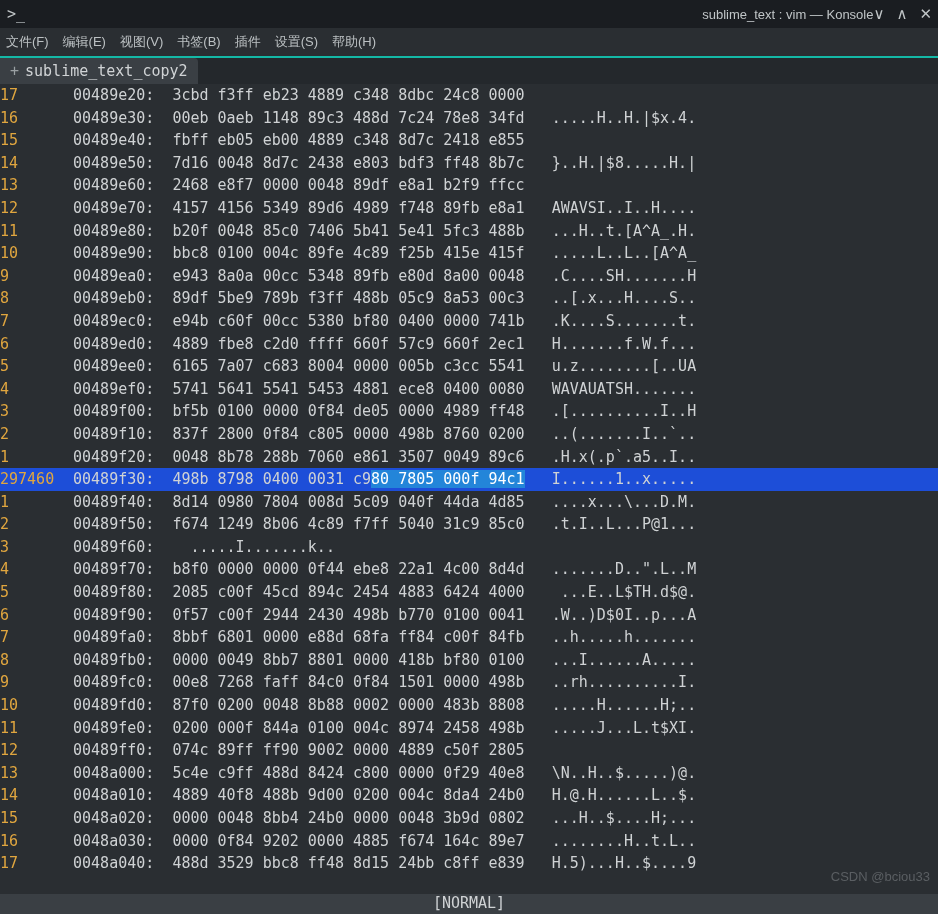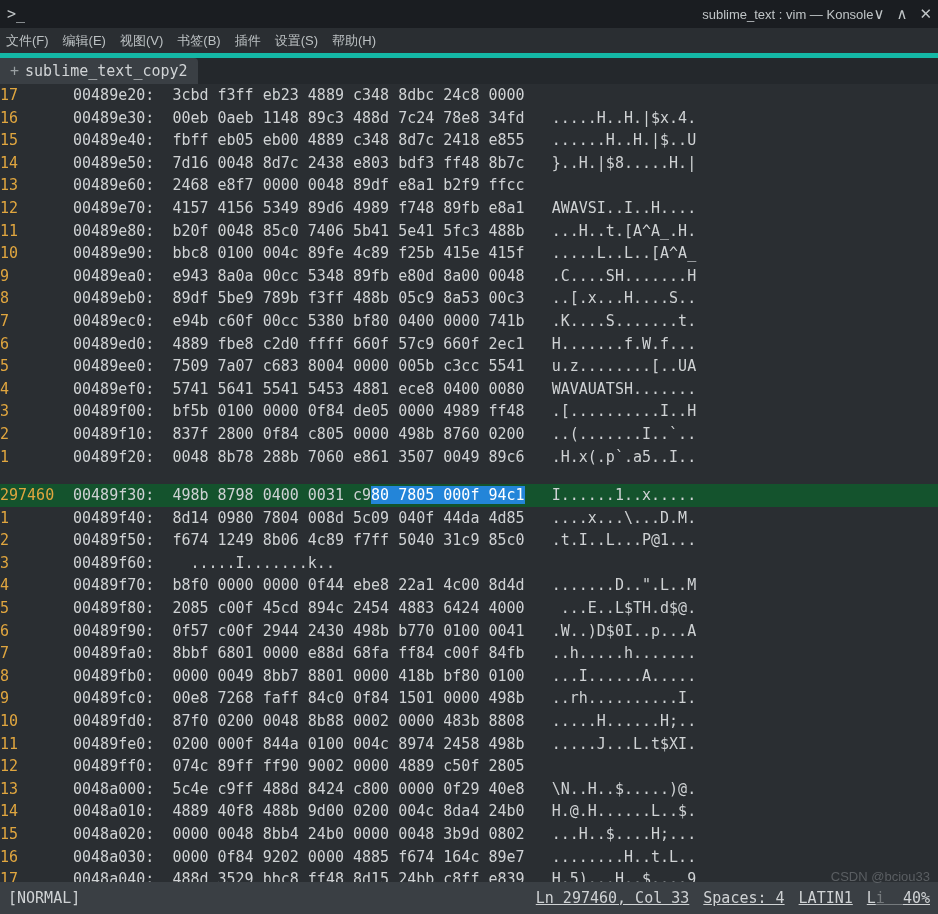--- a/index.html
+++ b/index.html
@@ -20,21 +20,21 @@
   padding: 0 6px;
   color: #c0c5c7;
 }
 .titlebar .icon { width: 20px; display:flex; align-items:center; justify-content:center; }
 .titlebar .title { flex: 1; text-align: right; font-family: sans-serif; font-size: 13px; }
 .titlebar .winbtns { display: flex; gap: 12px; }
 .titlebar .winbtns span { cursor: pointer; font-family: sans-serif; font-size: 15px; }
 .menubar {
   height: 30px;
   background: #2a2e32;
-  border-bottom: 5px solid #14b8a6;
+  border-bottom: 2px solid #14b8a6;
   display: flex;
   align-items: center;
   padding: 0 6px;
   gap: 14px;
   font-family: sans-serif;
   font-size: 13px;
   color: #bcc1c3;
 }
 .menubar span { cursor: pointer; }
 .tabbar {
@@ -68,32 +68,33 @@
 }
 .ln {
   width: 64px;
   text-align: left;
   color: #e0a63f;
   padding-right: 8px;
 }
 .addr { color: #cfd2d4; }
 .bytes { color: #cfd2d4; }
 .ascii { color: #cfd2d4; }
-.cursor-line { background: #14532d; margin-top: 16px; }
+.cursor-line { background: #1d4ed8; }
 .cursor-sel { background: #2385d9; color: #ffffff; }
 .statusbar {
   position: absolute;
   bottom: 0; left: 0; right: 0;
-  height: 32px;
+  height: 20px;
   background: #3a3f44;
   color: #cfd2d4;
   display: flex;
   align-items: center;
   padding: 0 8px;
   font-size: 15px;
+  flex-direction: column;
 }
 .statusbar .mode { font-weight: normal; }
 .statusbar .spacer { flex: 1; }
 .statusbar .item { margin-left: 14px; text-decoration: underline; }
 .watermark {
   position: absolute;
   bottom: 30px;
   right: 8px;
   color: #7a7e82;
   font-size: 13px;
@@ -127,31 +128,31 @@
 <div class="tabbar">
   <div class="tab">
     <span class="plus">+</span>
     <span>sublime_text_copy2</span>
   </div>
 </div>
 
 <div class="editor" id="editor">
     <div class="hexline"><span class="ln">17</span><span class="addr"> 00489e20:  </span><span class="bytes">3cbd f3ff eb23 4889 c348 8dbc 24c8 0000 </span></div>
     <div class="hexline"><span class="ln">16</span><span class="addr"> 00489e30:  </span><span class="bytes">00eb 0aeb 1148 89c3 488d 7c24 78e8 34fd </span><span class="ascii">  .....H..H.|$x.4.</span></div>
-    <div class="hexline"><span class="ln">15</span><span class="addr"> 00489e40:  </span><span class="bytes">fbff eb05 eb00 4889 c348 8d7c 2418 e855 </span><span class="ascii">  ......H..H.|$..U</span></div>
+    <div class="hexline"><span class="ln">15</span><span class="addr"> 00489e40:  </span><span class="bytes">fbff eb05 eb00 4889 c348 8d7c 2418 e855 </span></div>
     <div class="hexline"><span class="ln">14</span><span class="addr"> 00489e50:  </span><span class="bytes">7d16 0048 8d7c 2438 e803 bdf3 ff48 8b7c </span><span class="ascii">  }..H.|$8.....H.|</span></div>
     <div class="hexline"><span class="ln">13</span><span class="addr"> 00489e60:  </span><span class="bytes">2468 e8f7 0000 0048 89df e8a1 b2f9 ffcc </span></div>
     <div class="hexline"><span class="ln">12</span><span class="addr"> 00489e70:  </span><span class="bytes">4157 4156 5349 89d6 4989 f748 89fb e8a1 </span><span class="ascii">  AWAVSI..I..H....</span></div>
     <div class="hexline"><span class="ln">11</span><span class="addr"> 00489e80:  </span><span class="bytes">b20f 0048 85c0 7406 5b41 5e41 5fc3 488b </span><span class="ascii">  ...H..t.[A^A_.H.</span></div>
     <div class="hexline"><span class="ln">10</span><span class="addr"> 00489e90:  </span><span class="bytes">bbc8 0100 004c 89fe 4c89 f25b 415e 415f </span><span class="ascii">  .....L..L..[A^A_</span></div>
     <div class="hexline"><span class="ln">9</span><span class="addr"> 00489ea0:  </span><span class="bytes">e943 8a0a 00cc 5348 89fb e80d 8a00 0048 </span><span class="ascii">  .C....SH.......H</span></div>
     <div class="hexline"><span class="ln">8</span><span class="addr"> 00489eb0:  </span><span class="bytes">89df 5be9 789b f3ff 488b 05c9 8a53 00c3 </span><span class="ascii">  ..[.x...H....S..</span></div>
     <div class="hexline"><span class="ln">7</span><span class="addr"> 00489ec0:  </span><span class="bytes">e94b c60f 00cc 5380 bf80 0400 0000 741b </span><span class="ascii">  .K....S.......t.</span></div>
     <div class="hexline"><span class="ln">6</span><span class="addr"> 00489ed0:  </span><span class="bytes">4889 fbe8 c2d0 ffff 660f 57c9 660f 2ec1 </span><span class="ascii">  H.......f.W.f...</span></div>
-    <div class="hexline"><span class="ln">5</span><span class="addr"> 00489ee0:  </span><span class="bytes">7509 7a07 c683 8004 0000 005b c3cc 5541 </span><span class="ascii">  u.z........[..UA</span></div>
+    <div class="hexline"><span class="ln">5</span><span class="addr"> 00489ee0:  </span><span class="bytes">6165 7a07 c683 8004 0000 005b c3cc 5541 </span><span class="ascii">  u.z........[..UA</span></div>
     <div class="hexline"><span class="ln">4</span><span class="addr"> 00489ef0:  </span><span class="bytes">5741 5641 5541 5453 4881 ece8 0400 0080 </span><span class="ascii">  WAVAUATSH.......</span></div>
     <div class="hexline"><span class="ln">3</span><span class="addr"> 00489f00:  </span><span class="bytes">bf5b 0100 0000 0f84 de05 0000 4989 ff48 </span><span class="ascii">  .[..........I..H</span></div>
     <div class="hexline"><span class="ln">2</span><span class="addr"> 00489f10:  </span><span class="bytes">837f 2800 0f84 c805 0000 498b 8760 0200 </span><span class="ascii">  ..(.......I..`..</span></div>
     <div class="hexline"><span class="ln">1</span><span class="addr"> 00489f20:  </span><span class="bytes">0048 8b78 288b 7060 e861 3507 0049 89c6 </span><span class="ascii">  .H.x(.p`.a5..I..</span></div>
     <div class="hexline cursor-line"><span class="ln">297460</span><span class="addr"> 00489f30:  </span><span class="bytes"><span>498b 8798 0400 0031 c9</span><span class="cursor-sel">80 7805 000f 94c1</span> </span><span class="ascii">  I......1..x.....</span></div>
     <div class="hexline"><span class="ln">1</span><span class="addr"> 00489f40:  </span><span class="bytes">8d14 0980 7804 008d 5c09 040f 44da 4d85 </span><span class="ascii">  ....x...\...D.M.</span></div>
     <div class="hexline"><span class="ln">2</span><span class="addr"> 00489f50:  </span><span class="bytes">f674 1249 8b06 4c89 f7ff 5040 31c9 85c0 </span><span class="ascii">  .t.I..L...P@1...</span></div>
     <div class="hexline"><span class="ln">3</span><span class="addr"> 00489f60:  </span><span class="ascii">  .....I.......k..</span></div>
     <div class="hexline"><span class="ln">4</span><span class="addr"> 00489f70:  </span><span class="bytes">b8f0 0000 0000 0f44 ebe8 22a1 4c00 8d4d </span><span class="ascii">  .......D..".L..M</span></div>
     <div class="hexline"><span class="ln">5</span><span class="addr"> 00489f80:  </span><span class="bytes">2085 c00f 45cd 894c 2454 4883 6424 4000 </span><span class="ascii">   ...E..L$TH.d$@.</span></div>

